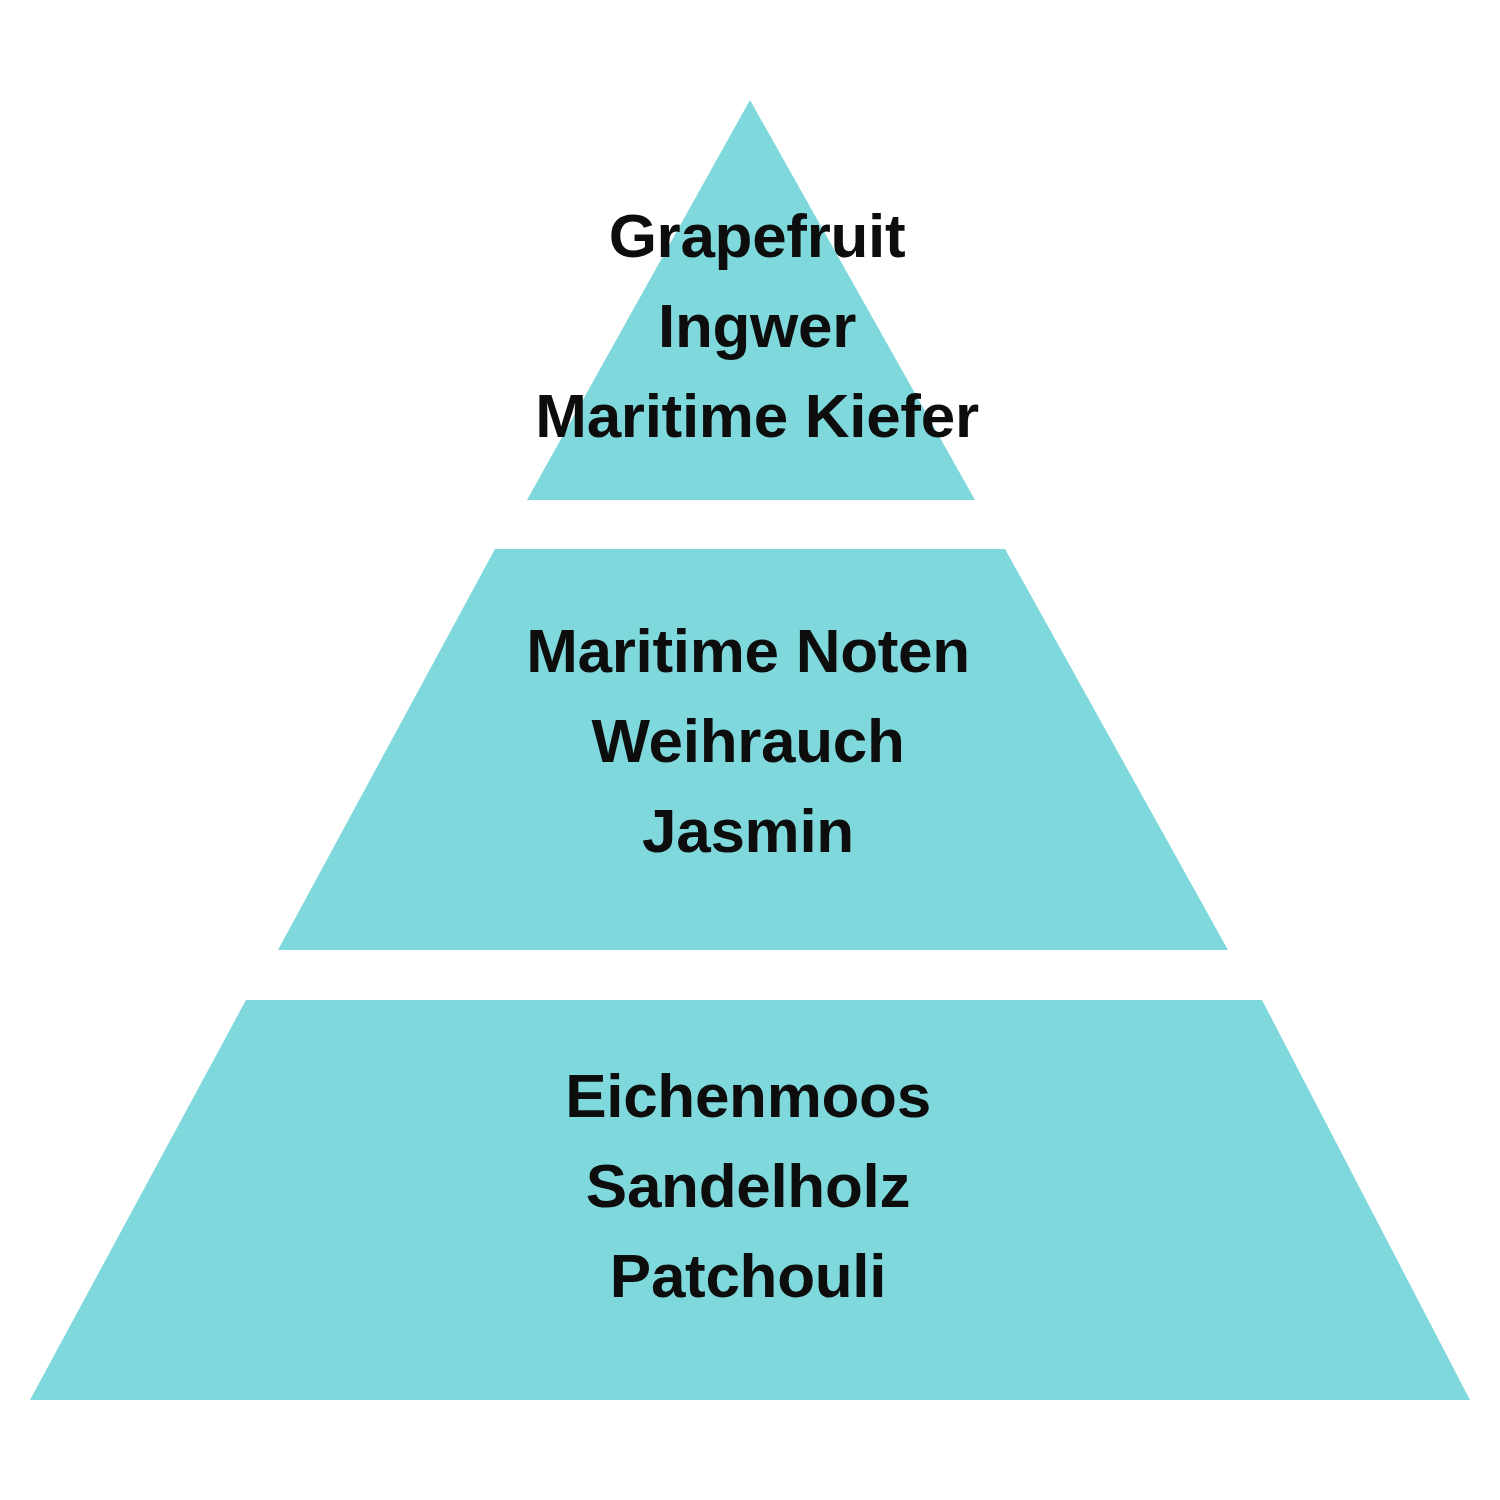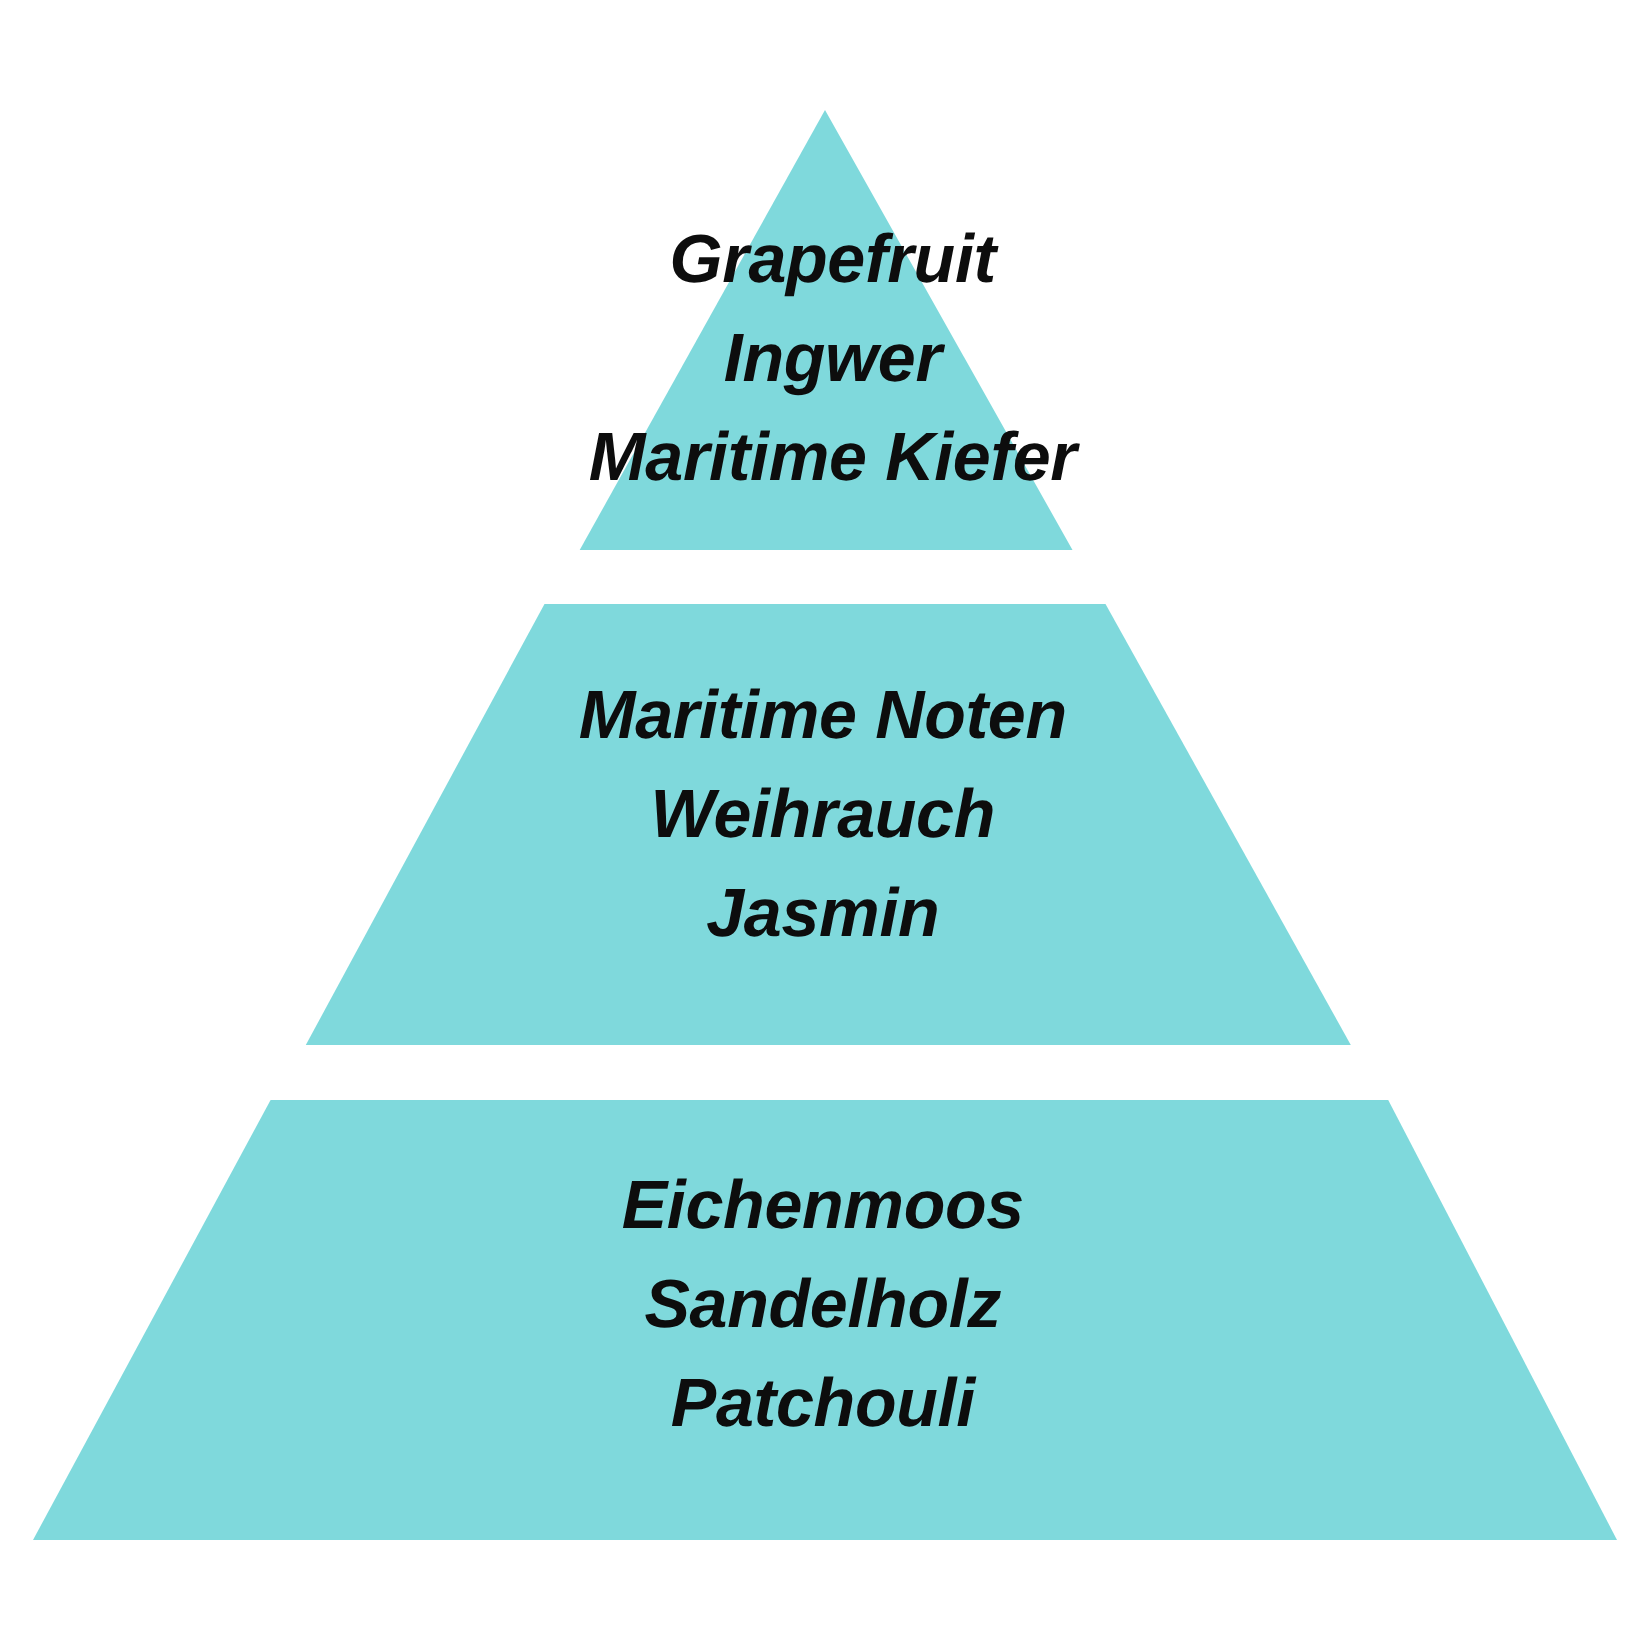--- a/index.html
+++ b/index.html
@@ -7,21 +7,20 @@
     padding: 0;
     background: #ffffff;
   }
   #canvas {
     position: relative;
     width: 1500px;
     height: 1500px;
     background: #ffffff;
     overflow: hidden;
     font-family: "Liberation Sans", "DejaVu Sans", sans-serif;
-    font-style: italic;
   }
   #pyramid-svg {
     position: absolute;
     left: 0;
     top: 0;
     width: 1500px;
     height: 1500px;
   }
   .tier-text {
     position: absolute;

